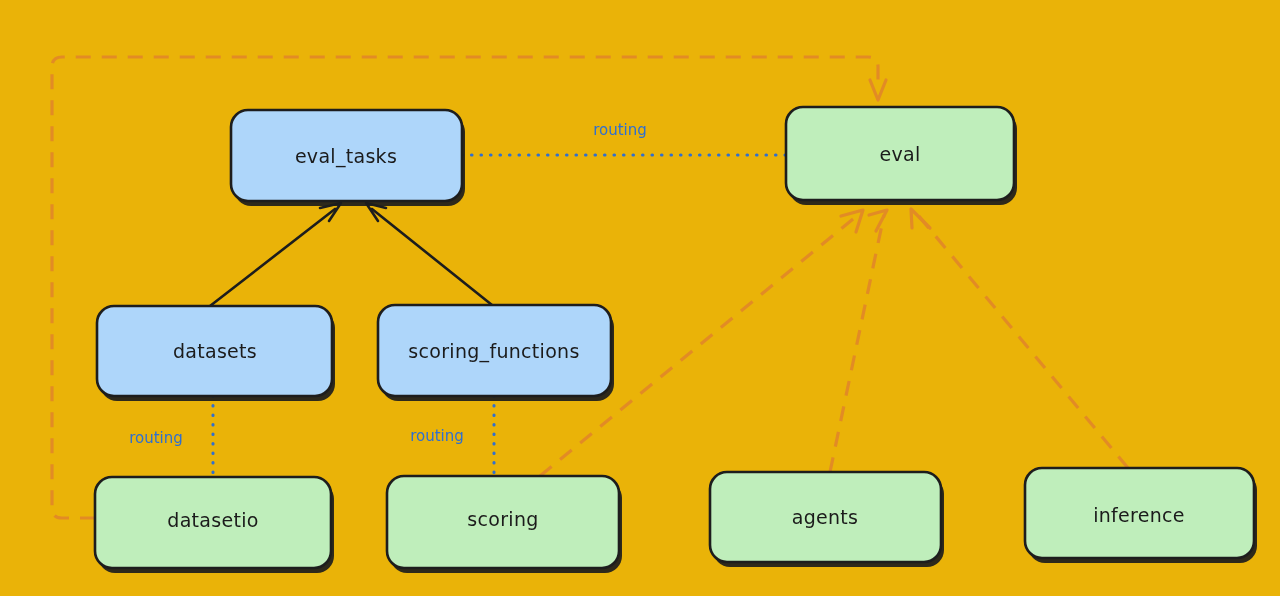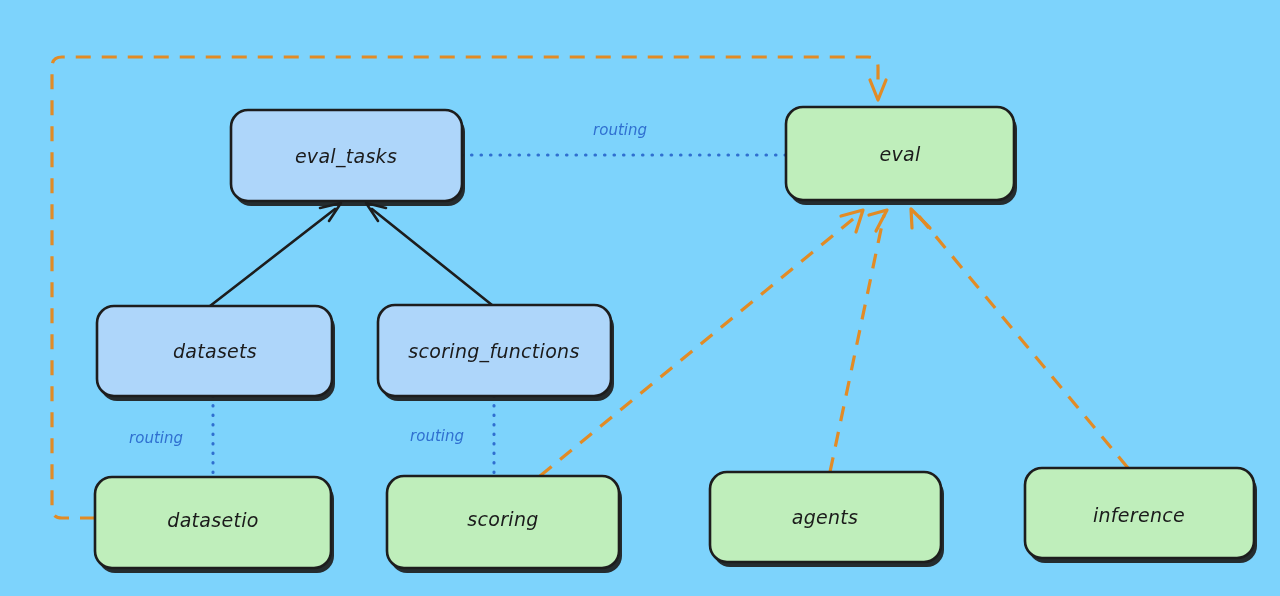--- a/index.html
+++ b/index.html
@@ -11,22 +11,21 @@
   body {
     font-family: "DejaVu Sans", sans-serif;
     width: 1280px;
     height: 596px;
     overflow: hidden;
   }
   #diagram-root {
     position: relative;
     width: 1280px;
     height: 596px;
-    background: #7dd3fc;
-    font-style: italic;
+    background: #eab308;
   }
   #diagram-svg {
     position: absolute;
     top: 0;
     left: 0;
     width: 1280px;
     height: 596px;
   }
   .node-label {
     font-family: "DejaVu Sans", sans-serif;

